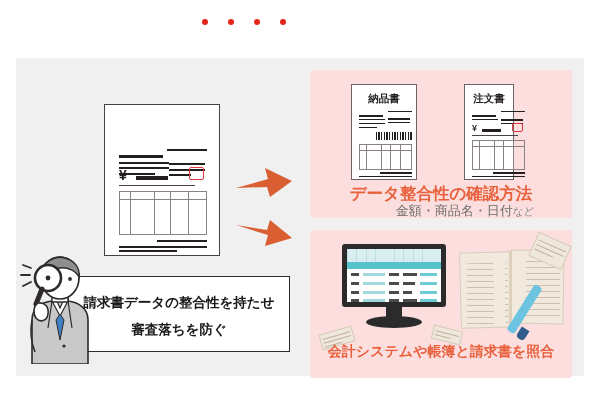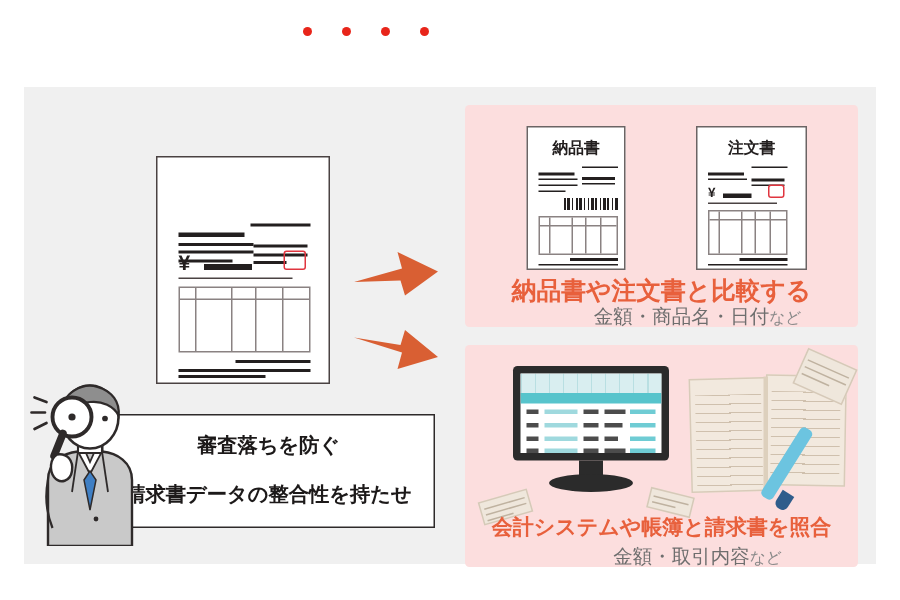--- a/index.html
+++ b/index.html
@@ -324,21 +324,21 @@
         <div class="col" style="width:7px;"></div>
         <div class="col" style="width:15px;"></div>
         <div class="col" style="width:10px;"></div>
         <div class="col" style="width:10px;"></div>
         <div class="col" style="width:11px;"></div>
       </div>
       <div class="ln" style="left:28px; top:87px; width:32px; height:1.6px;"></div>
       <div class="ln" style="left:7px;  top:91px; width:53px; height:1.2px;"></div>
     </div>
 
-    <div class="mini-doc" style="left:154px; top:14px; width:74px; height:96px;">
+    <div class="mini-doc" style="left:154px; top:14px; width:50px; height:96px;">
       <div class="doc-title">注文書</div>
       <div class="ln" style="left:36px; top:26px; width:24px; height:1.2px;"></div>
       <div class="ln" style="left:7px;  top:30px; width:24px; height:1.8px;"></div>
       <div class="ln" style="left:7px;  top:34px; width:26px; height:1.2px;"></div>
       <div class="ln" style="left:36px; top:34px; width:22px; height:1.8px;"></div>
       <div class="ln" style="left:36px; top:38px; width:22px; height:1.2px;"></div>
       <div class="seal" style="left:47px; top:38px; width:11px; height:9px;"></div>
       <div class="yen" style="left:7px; top:38px; font-size:9px;">¥</div>
       <div class="ln" style="left:17px; top:44px; width:19px; height:2.6px;"></div>
       <div class="ln thin" style="left:7px; top:50px; width:46px;"></div>
@@ -347,21 +347,21 @@
         <div class="col" style="width:7px;"></div>
         <div class="col" style="width:15px;"></div>
         <div class="col" style="width:10px;"></div>
         <div class="col" style="width:10px;"></div>
         <div class="col" style="width:11px;"></div>
       </div>
       <div class="ln" style="left:28px; top:87px; width:32px; height:1.6px;"></div>
       <div class="ln" style="left:7px;  top:91px; width:53px; height:1.2px;"></div>
     </div>
 
-    <div class="panel-heading" style="top:113px;">納品書や注文書と比較する</div>
+    <div class="panel-heading" style="top:113px;">データ整合性の確認方法</div>
     <div class="panel-sub" style="top:132px;">
       <span>金額・商品名・日付</span><span class="nado">など</span>
     </div>
   </div>
 
   <div class="panel" id="panel-bottom">
 
     <div id="monitor">
       <div class="mon-body">
         <div class="mon-screen">
@@ -425,28 +425,25 @@
         <div class="rl" style="top:6px;"></div>
           <div class="rl" style="top:11px;"></div>
           <div class="rl" style="top:16px; right:12px;"></div>
       </div>
 
       <div class="pen-body" style="left:60px; top:42px; width:9px; height:54px; transform:rotate(32deg); border-radius:3px;"></div>
       <div class="pen-body" style="left:58px; top:88px; width:9px; height:12px; background:#2f5d8c; transform:rotate(32deg); border-radius:0 0 4px 4px;"></div>
     </div>
 
     <div class="panel-heading" style="top:113px; font-size:14px;">会計システムや帳簿と請求書を照合</div>
-    <div class="panel-sub" style="top:132px;">
-      <span>金額・取引内容</span><span class="nado">など</span>
-    </div>
   </div>
 
   <div id="caption-box">
+    <div class="cap-line" id="cap-line-1">請求書データの整合性を持たせ</div>
     <div class="cap-line" id="cap-line-2">審査落ちを防ぐ</div>
-    <div class="cap-line" id="cap-line-1">請求書データの整合性を持たせ</div>
   </div>
 
   <div id="person">
     <svg viewBox="0 0 78 110" width="78" height="110" aria-hidden="true">
 
       <path d="M14 66 C14 54, 24 48, 34 47 L50 47 C60 48, 70 54, 70 66 L70 110 L14 110 Z" fill="#c9c9c9" stroke="#2e2a2a" stroke-width="1.6"></path>
 
       <path d="M34 47 L42 62 L50 47 L46 45 L42 54 L38 45 Z" fill="#ffffff" stroke="#2e2a2a" stroke-width="1.2"></path>
 
       <path d="M42 60 L38 66 L42 86 L46 66 Z" fill="#3f7fc4" stroke="#2e2a2a" stroke-width="1"></path>

